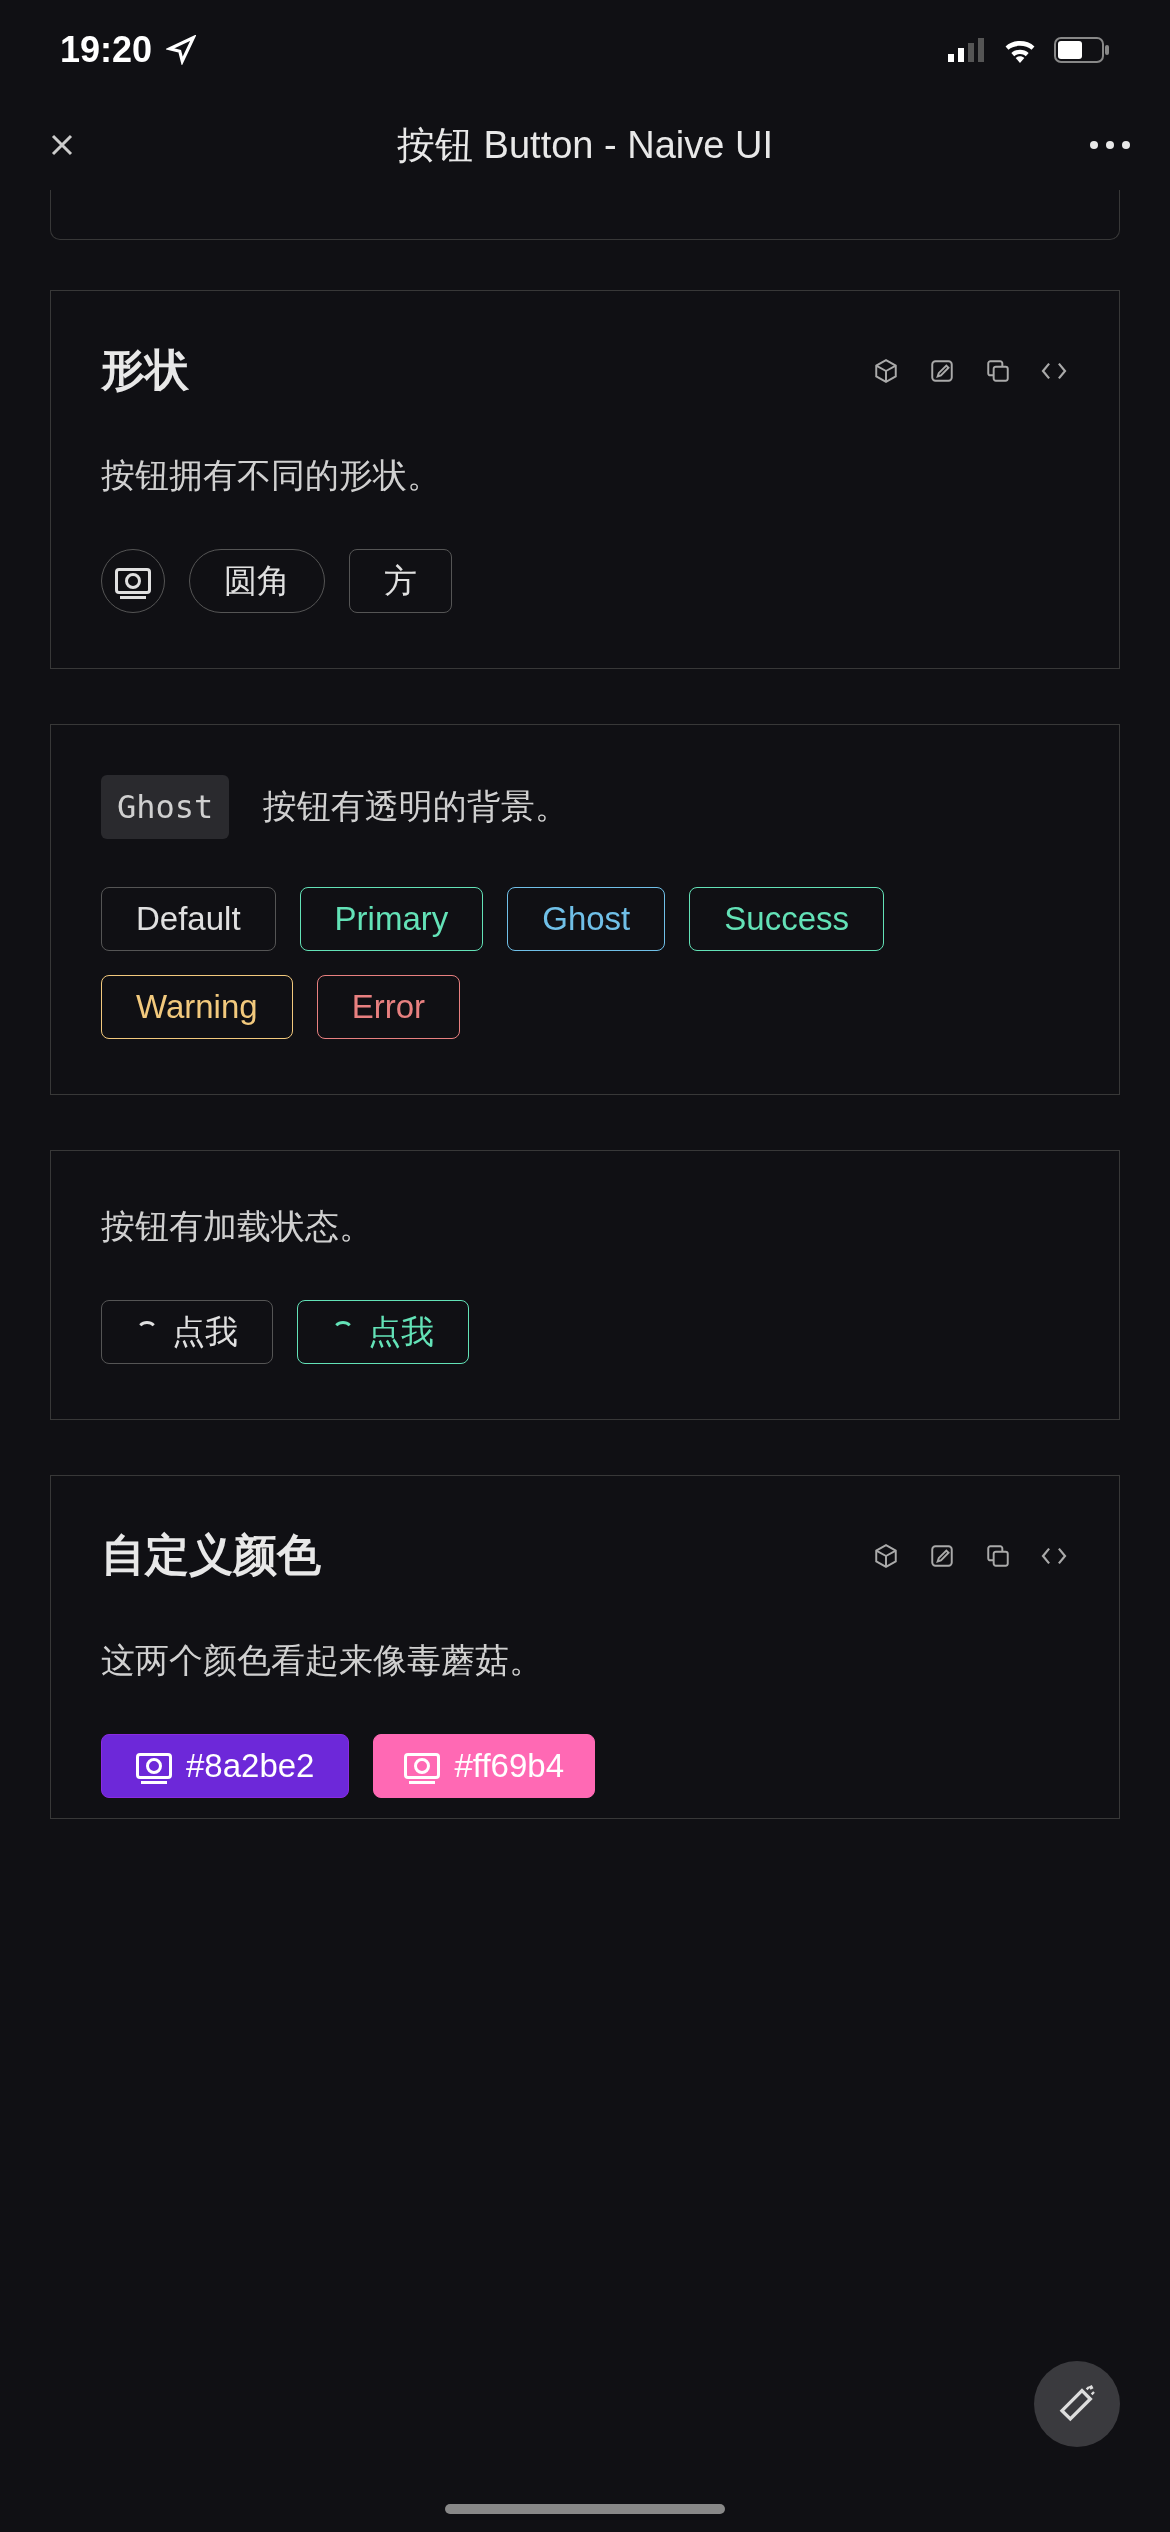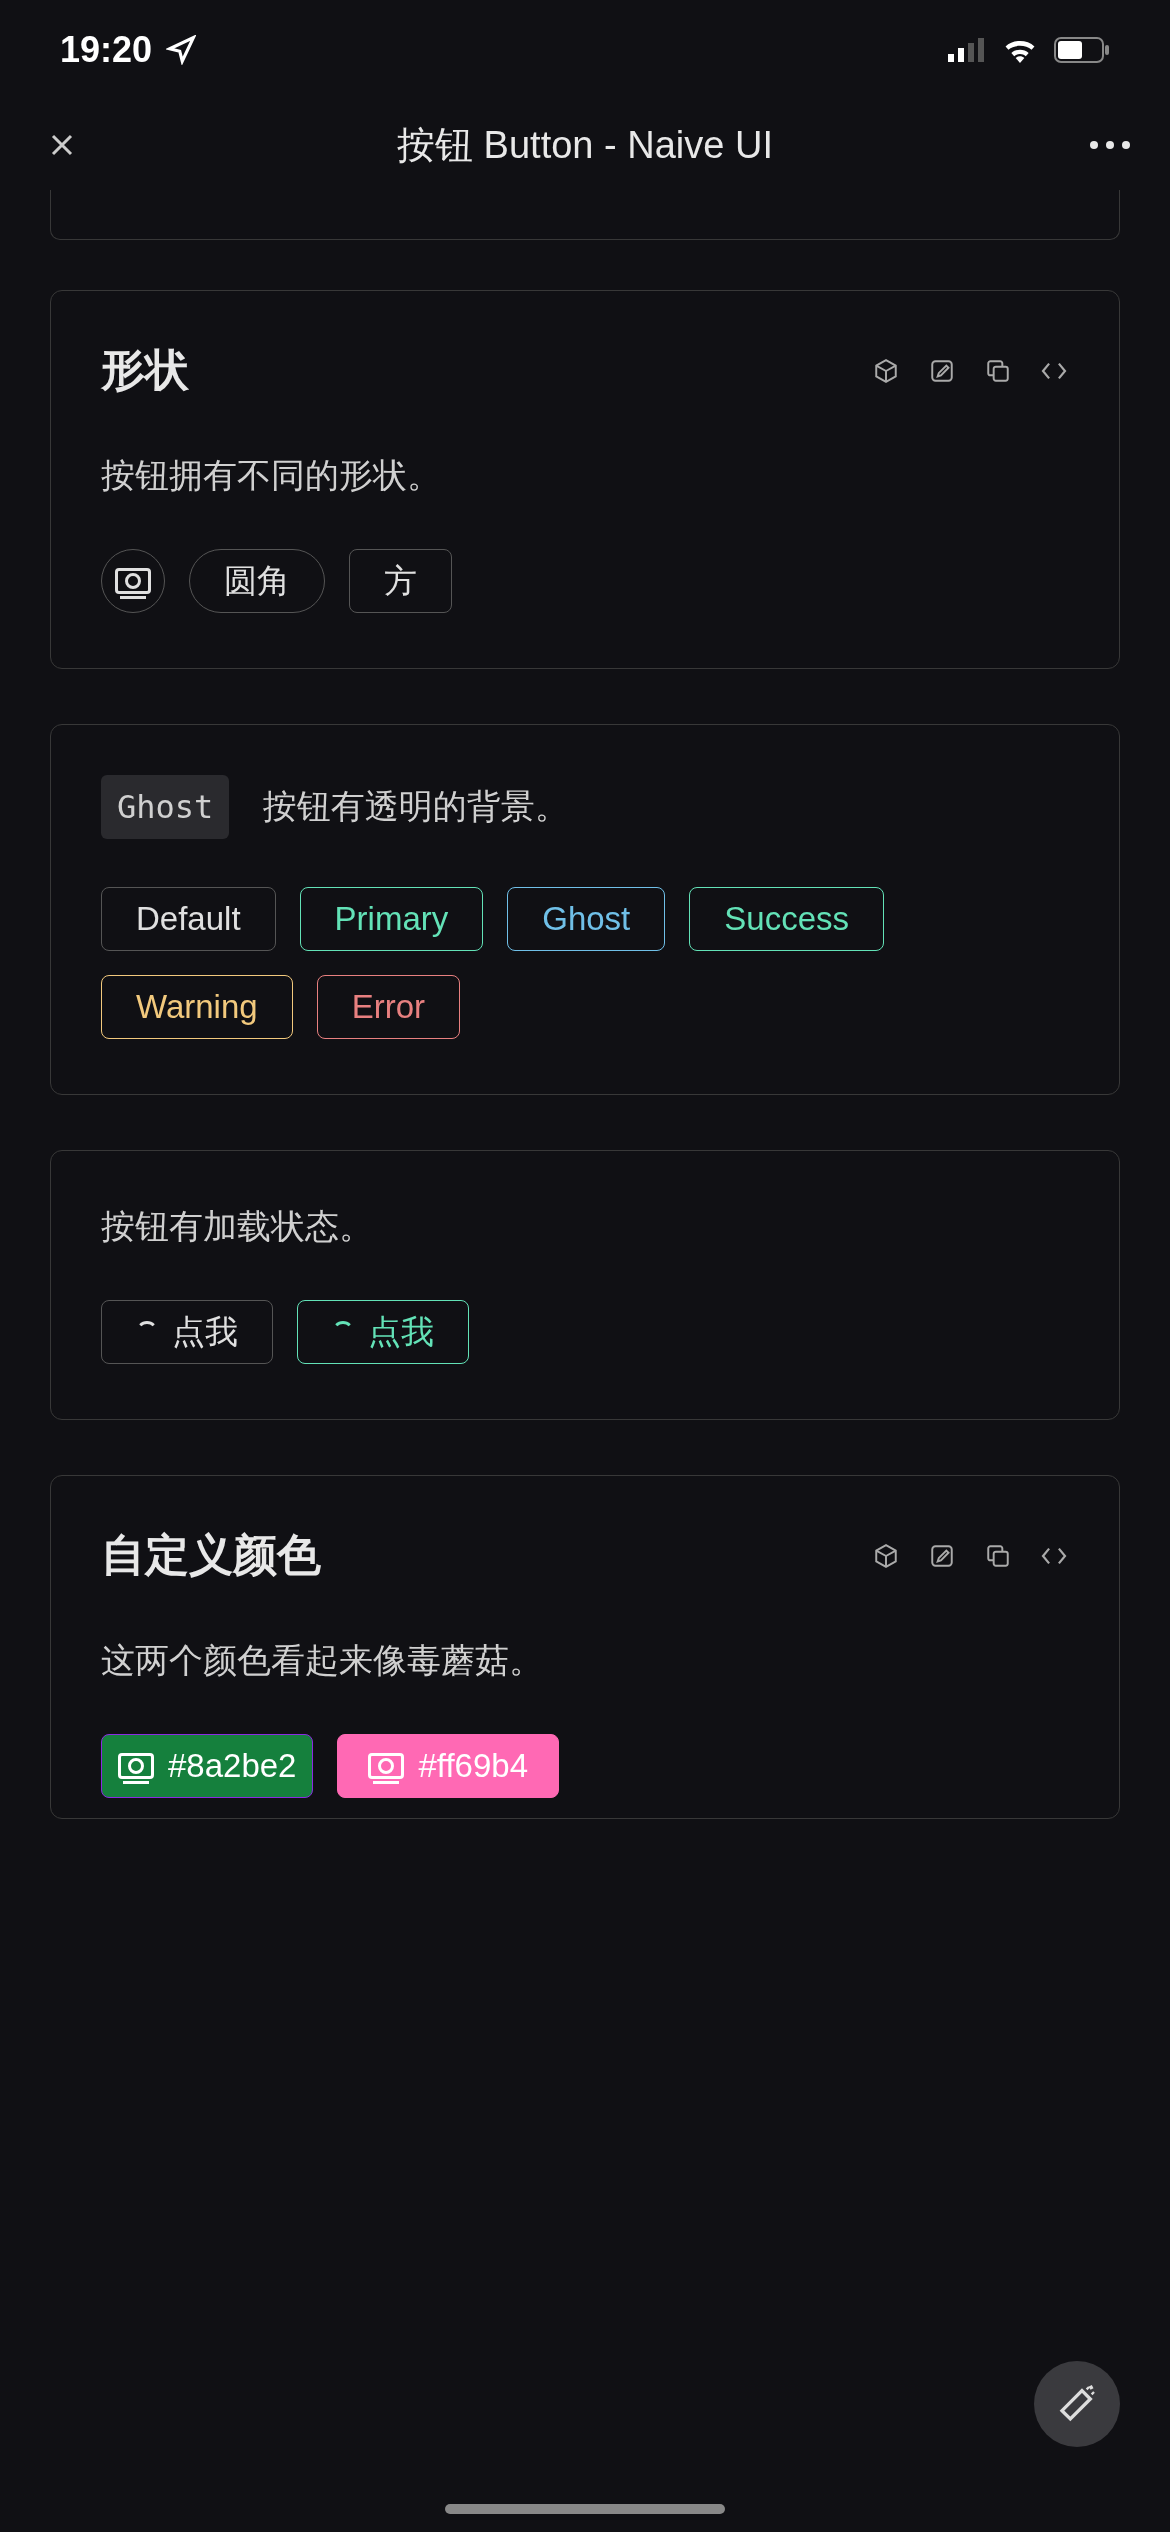--- a/index.html
+++ b/index.html
@@ -56,21 +56,21 @@
       border: 1px solid #383838;
       border-radius: 10px;
       height: 50px;
       margin-bottom: 50px;
       border-top: none;
       border-top-left-radius: 0;
       border-top-right-radius: 0;
     }
     .card {
       border: 1px solid #383838;
-      border-radius: 12px;
+      border-radius: 0;
       padding: 50px 50px 55px 50px;
       margin-bottom: 55px;
     }
     .card-header {
       display: flex;
       justify-content: space-between;
       align-items: center;
       margin-bottom: 50px;
     }
     .card-title {
@@ -126,21 +126,21 @@
       width: 64px; height: 64px;
       border-radius: 50%;
       padding: 0;
     }
     .btn-round { border-radius: 32px; }
     .btn-primary-ghost { border-color: #63e2b7; color: #63e2b7; }
     .btn-info-ghost { border-color: #70c0e8; color: #70c0e8; }
     .btn-success-ghost { border-color: #63e2b7; color: #63e2b7; }
     .btn-warning-ghost { border-color: #f2c97d; color: #f2c97d; }
     .btn-error-ghost { border-color: #e88080; color: #e88080; }
-    .btn-custom1 { background: #15803d; border-color: #8a2be2; color: #fff; padding: 0 16px; }
+    .btn-custom1 { background: #6d28d9; border-color: #8a2be2; color: #fff; padding: 0 34px; }
     .btn-custom2 { background: #ff69b4; border-color: #ff69b4; color: #fff; padding: 0 30px; }
     .money-icon {
       width: 36px; height: 26px;
       border: 3px solid currentColor;
       border-radius: 4px;
       position: relative;
       display: inline-block;
     }
     .money-icon::after {
       content: "";

